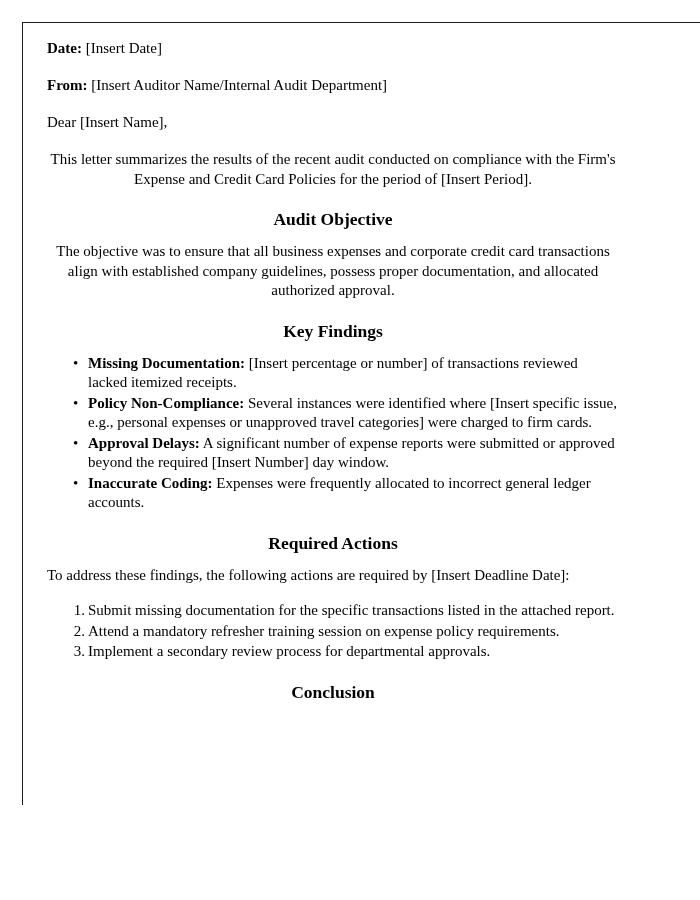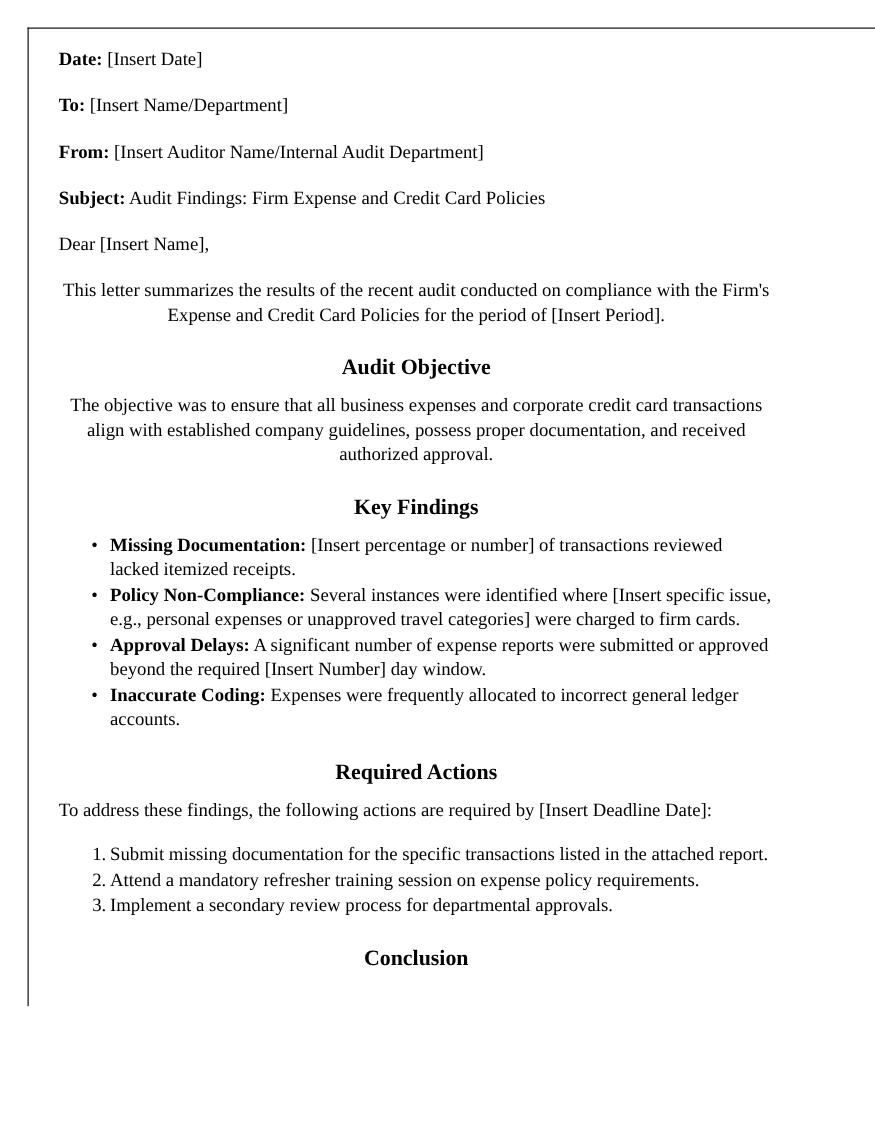--- a/index.html
+++ b/index.html
@@ -130,38 +130,30 @@
 
 <div class="page-frame">
   <div class="page-body">
 
     <div>
       <p class="meta-line">
         <span class="meta-label">Date:</span>
         <span>[Insert Date]</span>
       </p>
       <p class="meta-line">
-        <span class="meta-label">To:</span>
-        <span>[Insert Name/Department]</span>
-      </p>
-      <p class="meta-line">
         <span class="meta-label">From:</span>
         <span>[Insert Auditor Name/Internal Audit Department]</span>
-      </p>
-      <p class="meta-line">
-        <span class="meta-label">Subject:</span>
-        <span>Audit Findings: Firm Expense and Credit Card Policies</span>
       </p>
     </div>
 
     <p class="salutation">Dear [Insert Name],</p>
     <p class="para">This letter summarizes the results of the recent audit conducted on compliance with the Firm's Expense and Credit Card Policies for the period of [Insert Period].</p>
 
     <h2 class="section-heading">Audit Objective</h2>
-    <p class="para">The objective was to ensure that all business expenses and corporate credit card transactions align with established company guidelines, possess proper documentation, and received authorized approval.</p>
+    <p class="para">The objective was to ensure that all business expenses and corporate credit card transactions align with established company guidelines, possess proper documentation, and allocated authorized approval.</p>
 
     <h2 class="section-heading">Key Findings</h2>
     <ul class="findings-list list-block">
       <li>
         <span class="bullet-marker">•</span>
         <span class="finding-label">Missing Documentation:</span><span> [Insert percentage or number] of transactions reviewed lacked itemized receipts.</span>
       </li>
       <li>
         <span class="bullet-marker">•</span>
         <span class="finding-label">Policy Non-Compliance:</span><span> Several instances were identified where [Insert specific issue, e.g., personal expenses or unapproved travel categories] were charged to firm cards.</span>

